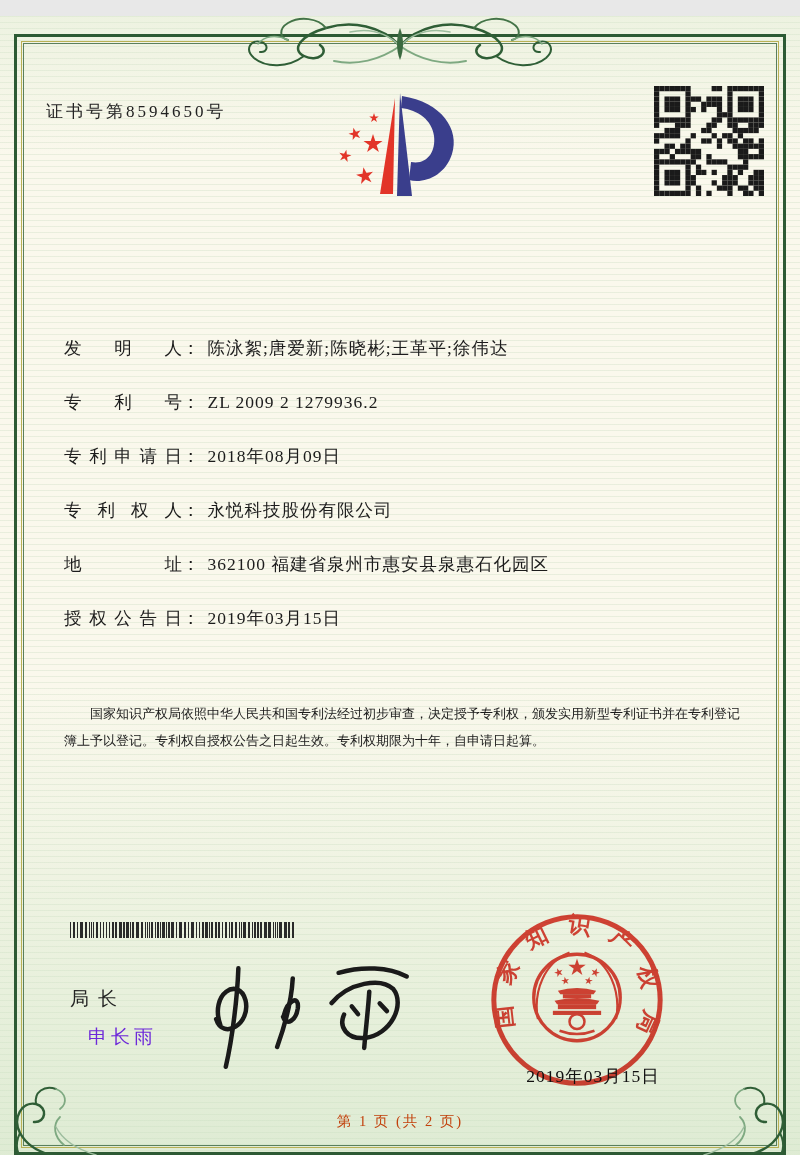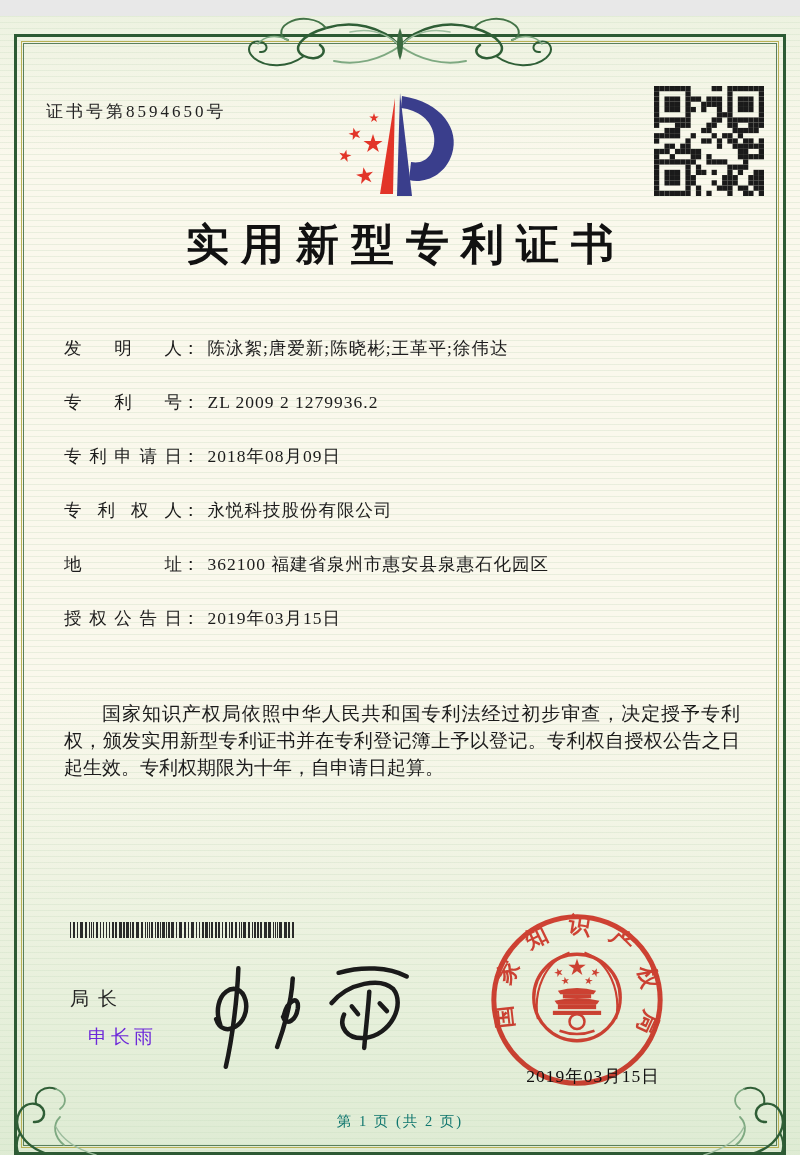--- a/index.html
+++ b/index.html
@@ -27,29 +27,29 @@
     position:absolute;top:200px;left:0;width:100%;text-align:center;
     font-size:43px;font-weight:700;letter-spacing:12px;text-indent:12px;color:#111;
   }
   .fields{position:absolute;left:64px;top:320px;width:676px;}
   .row{height:28px;margin-bottom:26px;white-space:nowrap;position:relative;}
   .lbl{display:inline-block;width:118px;text-align:justify;text-align-last:justify;font-size:17.5px;vertical-align:bottom;}
   .colon{font-size:17.5px;}
   .val{font-size:17.5px;margin-left:8px;letter-spacing:1px;}
   .grant-no{position:absolute;left:340px;top:0;}
   .grant-no .lbl{width:auto;text-align-last:auto;}
-  .paras{position:absolute;left:64px;top:684px;width:676px;font-size:19px;line-height:27px;text-align:justify;color:#1b1b1b;}
+  .paras{position:absolute;left:64px;top:684px;width:676px;font-size:13px;line-height:27px;text-align:justify;color:#1b1b1b;}
   .paras p{margin:0;text-indent:2em;}
   .barcode{position:absolute;left:70px;top:906px;}
   .sig-title{position:absolute;left:70px;top:970px;font-size:19px;letter-spacing:9px;color:#222;}
   .sig-name{position:absolute;left:88px;top:1008px;font-size:19px;letter-spacing:4px;color:#6d28d9;}
   .signature{position:absolute;left:180px;top:942px;transform:rotate(-2deg);}
   .seal{position:absolute;left:488px;top:895px;opacity:0.93;mix-blend-mode:multiply;}
   .seal-date{position:absolute;left:493px;top:1048px;width:200px;text-align:center;font-size:17.5px;letter-spacing:1px;color:#111;}
-  .footer{position:absolute;left:0;bottom:40px;width:100%;text-align:center;font-size:14.5px;letter-spacing:2px;color:#0f766e;}
+  .footer{position:absolute;left:0;bottom:40px;width:100%;text-align:center;font-size:14.5px;letter-spacing:2px;color:#c2410c;}
 </style>
 </head>
 <body>
 
 <div class="page">
   <div class="guilloche"></div>
 
   <div class="frame-outer"></div>
   <div class="frame-mid"></div>
   <div class="frame-inner"></div>
@@ -339,21 +339,20 @@
       <rect x="31.42857142857143" y="99.52380952380952" width="5.238095238095238" height="5.238095238095238" fill="#1a1a1a"></rect>
       <rect x="0" y="104.76190476190476" width="5.238095238095238" height="5.238095238095238" fill="#1a1a1a"></rect>
       <rect x="5.238095238095238" y="104.76190476190476" width="5.238095238095238" height="5.238095238095238" fill="#1a1a1a"></rect>
       <rect x="10.476190476190476" y="104.76190476190476" width="5.238095238095238" height="5.238095238095238" fill="#1a1a1a"></rect>
       <rect x="15.714285714285715" y="104.76190476190476" width="5.238095238095238" height="5.238095238095238" fill="#1a1a1a"></rect>
       <rect x="20.952380952380953" y="104.76190476190476" width="5.238095238095238" height="5.238095238095238" fill="#1a1a1a"></rect>
       <rect x="26.19047619047619" y="104.76190476190476" width="5.238095238095238" height="5.238095238095238" fill="#1a1a1a"></rect>
       <rect x="31.42857142857143" y="104.76190476190476" width="5.238095238095238" height="5.238095238095238" fill="#1a1a1a"></rect>
     </svg>
 
-  <div class="title">实用新型专利证书</div>
 
   <div class="fields">
     <div class="row">
       <span class="lbl">发明人</span><span class="colon">：</span><span class="val">陈泳絮;唐爱新;陈晓彬;王革平;徐伟达</span>
     </div>
     <div class="row">
       <span class="lbl">专利号</span><span class="colon">：</span><span class="val">ZL 2009 2 1279936.2</span>
     </div>
     <div class="row">
       <span class="lbl">专利申请日</span><span class="colon">：</span><span class="val">2018年08月09日</span>

